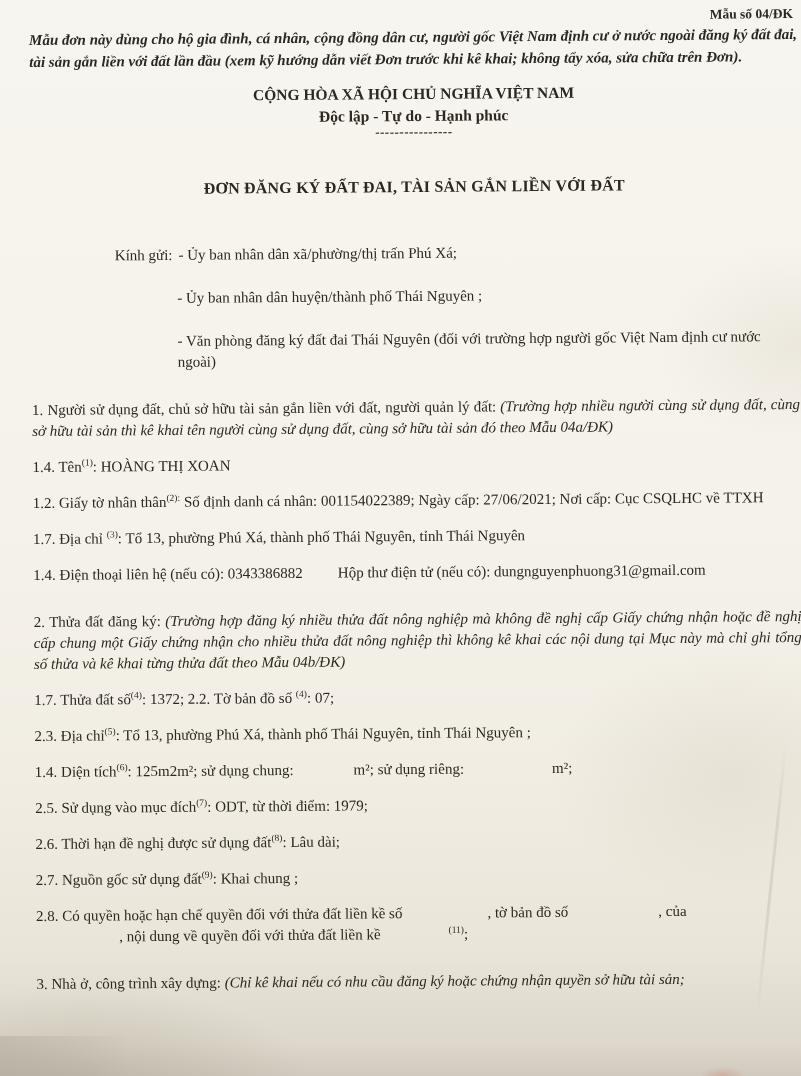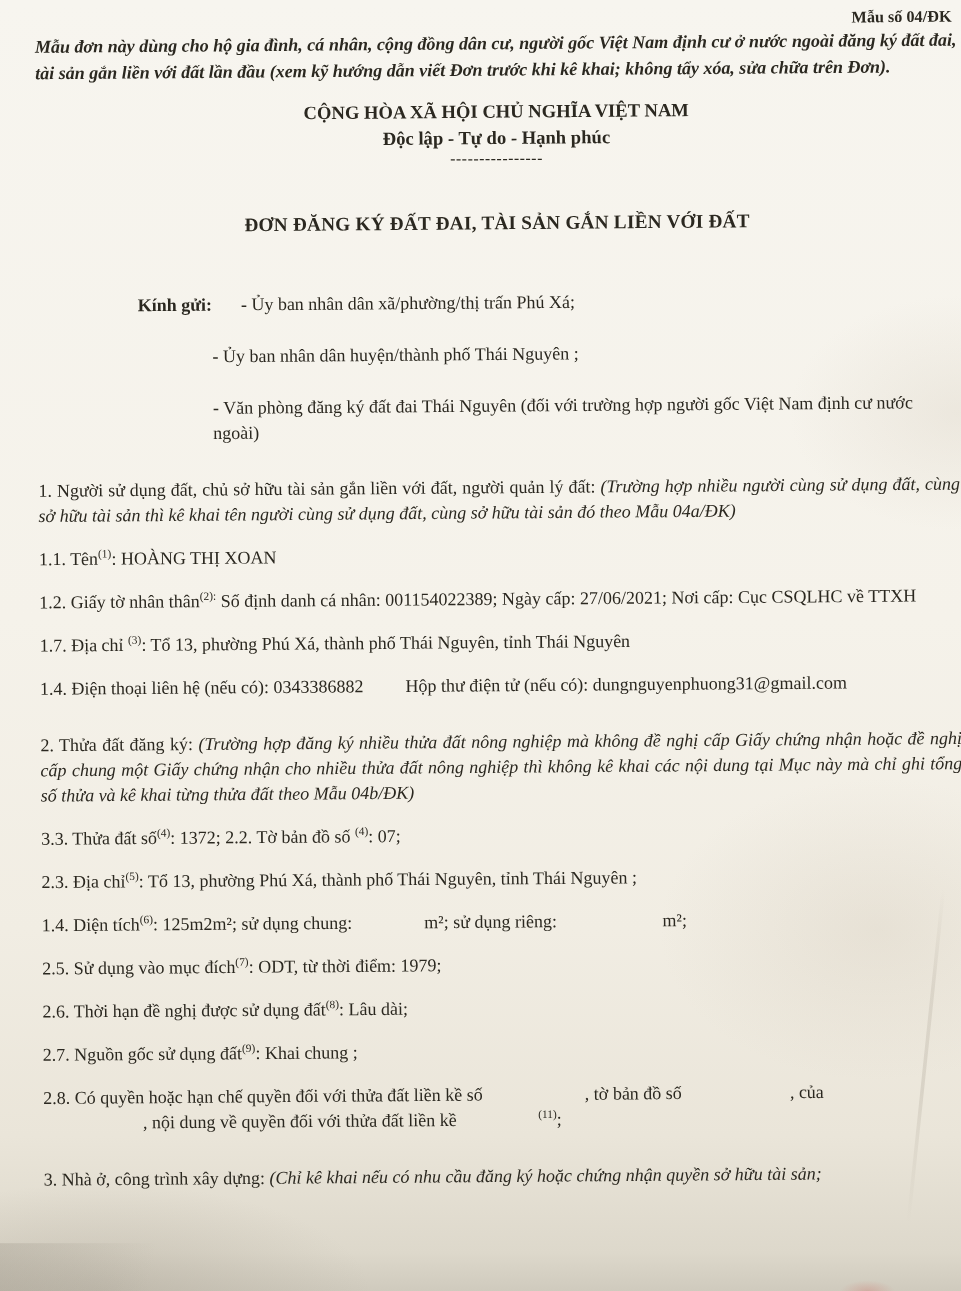--- a/index.html
+++ b/index.html
@@ -34,21 +34,21 @@
     font-size:15px;line-height:21px;
   }
   .form-code{text-align:right;font-weight:bold;font-size:13.5px;padding-right:4px;}
   .intro{font-style:italic;font-weight:bold;margin-top:10px;line-height:21.5px;text-align:justify;}
   .nat{margin-top:13px;text-align:center;font-weight:bold;font-size:15.5px;}
   .nat .motto{margin-top:1px;}
   .nat .divider{font-size:13px;line-height:12px;letter-spacing:0.5px;}
   .doc-title{margin-top:38px;text-align:center;font-weight:bold;font-size:16px;letter-spacing:0.2px;}
   .recipients{margin-top:46px;}
   .recip-first{padding-left:84px;}
-  .recip-label{margin-right:24px;font-weight:bold;}
+  .recip-label{margin-right:6px;}
   .recip-item{padding-left:146px;margin-top:22px;max-width:720px;}
   .recip-wrap{max-width:705px;}
   .para{margin:0;text-align:justify;}
   .sec-heading{margin-top:26px;}
   .note{font-style:italic;}
   .field{margin-top:15px;}
   sup{font-size:9.5px;line-height:0;vertical-align:super;}
   .gap{display:inline-block;}
   .g-email{width:35px;}
   .g-a24{width:60px;}
@@ -88,39 +88,39 @@
         <span>- Ủy ban nhân dân huyện/thành phố Thái Nguyên ;</span>
       </div>
       <div class="recip-item">
         <span class="recip-wrap" style="display:inline-block;">- Văn phòng đăng ký đất đai Thái Nguyên (đối với trường hợp người gốc Việt Nam định cư nước ngoài)</span>
       </div>
     </div>
 
     <p class="para sec-heading"><span>1. Người sử dụng đất, chủ sở hữu tài sản gắn liền với đất, người quản lý đất: </span><span class="note">(Trường hợp nhiều người cùng sử dụng đất, cùng sở hữu tài sản thì kê khai tên người cùng sử dụng đất, cùng sở hữu tài sản đó theo Mẫu 04a/ĐK)</span></p>
 
     <div class="field">
-      <span>1.1. Tên</span><sup>(1)</sup><span>: HOÀNG THỊ XOAN</span>
+      <span>1.4. Tên</span><sup>(1)</sup><span>: HOÀNG THỊ XOAN</span>
     </div>
 
     <div class="field">
       <span>1.2. Giấy tờ nhân thân</span><sup>(2):</sup><span> Số định danh cá nhân: 001154022389; Ngày cấp: 27/06/2021; Nơi cấp: Cục CSQLHC về TTXH</span>
     </div>
 
     <div class="field">
       <span>1.7. Địa chỉ </span><sup>(3)</sup><span>: Tổ 13, phường Phú Xá, thành phố Thái Nguyên, tỉnh Thái Nguyên</span>
     </div>
 
     <div class="field">
       <span>1.4. Điện thoại liên hệ (nếu có): 0343386882</span><span class="gap g-email"></span><span>Hộp thư điện tử (nếu có): dungnguyenphuong31@gmail.com</span>
     </div>
 
     <p class="para sec-heading"><span>2. Thửa đất đăng ký: </span><span class="note">(Trường hợp đăng ký nhiều thửa đất nông nghiệp mà không đề nghị cấp Giấy chứng nhận hoặc đề nghị cấp chung một Giấy chứng nhận cho nhiều thửa đất nông nghiệp thì không kê khai các nội dung tại Mục này mà chỉ ghi tổng số thửa và kê khai từng thửa đất theo Mẫu 04b/ĐK)</span></p>
 
     <div class="field">
-      <span>3.3. Thửa đất số</span><sup>(4)</sup><span>: 1372; </span><span>2.2. Tờ bản đồ số </span><sup>(4)</sup><span>: 07;</span>
+      <span>1.7. Thửa đất số</span><sup>(4)</sup><span>: 1372; </span><span>2.2. Tờ bản đồ số </span><sup>(4)</sup><span>: 07;</span>
     </div>
 
     <div class="field">
       <span>2.3. Địa chỉ</span><sup>(5)</sup><span>: Tổ 13, phường Phú Xá, thành phố Thái Nguyên, tỉnh Thái Nguyên ;</span>
     </div>
 
     <div class="field">
       <span>1.4. Diện tích</span><sup>(6)</sup><span>: 125m2m²; sử dụng chung:</span><span class="gap g-a24"></span><span>m²; sử dụng riêng:</span><span class="gap g-b24"></span><span>m²;</span>
     </div>
 

